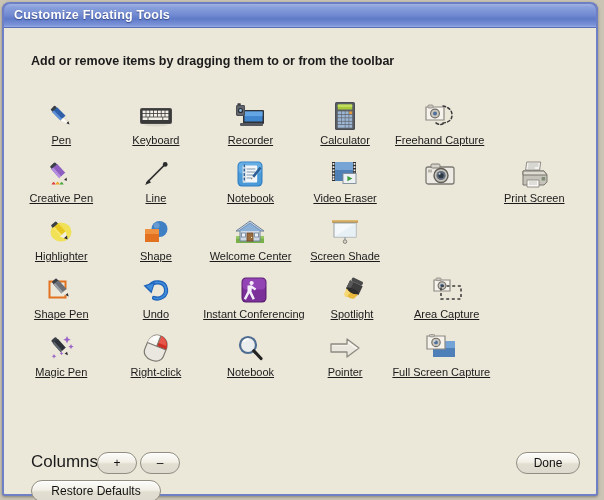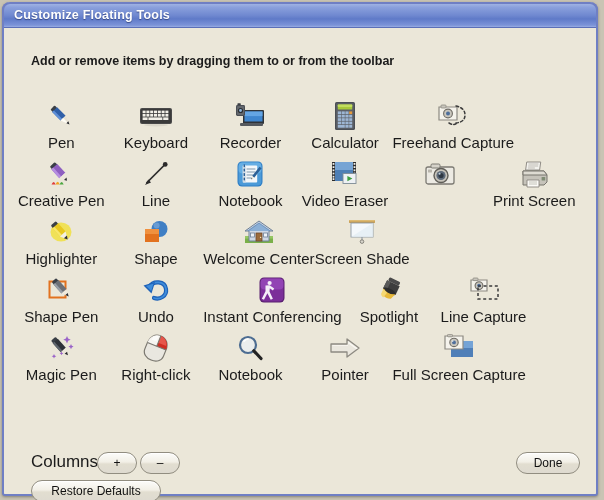--- a/index.html
+++ b/index.html
@@ -60,22 +60,22 @@
     flex:0 0 94.6px;
     display:flex;flex-direction:column;align-items:center;justify-content:flex-start;
     position:relative;
   }
   .ico{
     height:32px;width:40px;position:relative;
     display:flex;align-items:center;justify-content:center;
   }
   .ico svg{display:block;}
   .lbl{
-    margin-top:3px;font-size:15px;color:#1b1b1b;
-    white-space:nowrap;text-align:center;line-height:1;
+    margin-top:3px;font-size:11px;color:#1b1b1b;
+    white-space:nowrap;text-align:center;line-height:1;text-decoration:underline;
   }
 
   
   #columns-label{
     position:absolute;left:27px;top:424px;font-size:17px;color:#1b1b1b;
   }
   .pill{
     position:absolute;
     box-sizing:border-box;
     background:linear-gradient(to bottom,#fcfcfa 0%,#f2efe6 45%,#e2ded0 55%,#dedad0 100%);
@@ -455,21 +455,21 @@
           <div class="cell">
             <div class="ico">
               <svg width="32" height="28" viewBox="0 0 32 28">
 <path d="M3 4 h16 v11 h-16 z" fill="#f5f3ec" stroke="#8d8a82" stroke-width="1.2"></path>
 <rect x="5" y="2" width="5" height="2.6" rx="0.8" fill="#c9c6bd" stroke="#8d8a82" stroke-width="0.8"></rect>
 <circle cx="11" cy="9.6" r="3.9" fill="#c9c6bd" stroke="#6e6b64" stroke-width="1.1"></circle>
 <circle cx="11" cy="9.6" r="1.8" fill="#4f6f9c"></circle>
 <rect x="10" y="10" width="20" height="13" fill="none" stroke="#3a3a3a" stroke-width="1.5" stroke-dasharray="3 2.6"></rect>
 </svg>
             </div>
-            <div class="lbl">Line Capture</div>
+            <div class="lbl">Area Capture</div>
           </div>
         </div>
         <div class="row">
           <div class="cell">
             <div class="ico">
               <svg width="30" height="30" viewBox="0 0 30 30">
 <g transform="rotate(-42 15 15)">
 <rect x="12.4" y="3" width="6" height="4" rx="1.1" fill="#3a3f46"></rect>
 <rect x="12" y="6" width="6.8" height="12" fill="#2e3238"></rect>
 <rect x="12" y="6" width="2.2" height="12" fill="#5f666e"></rect>

